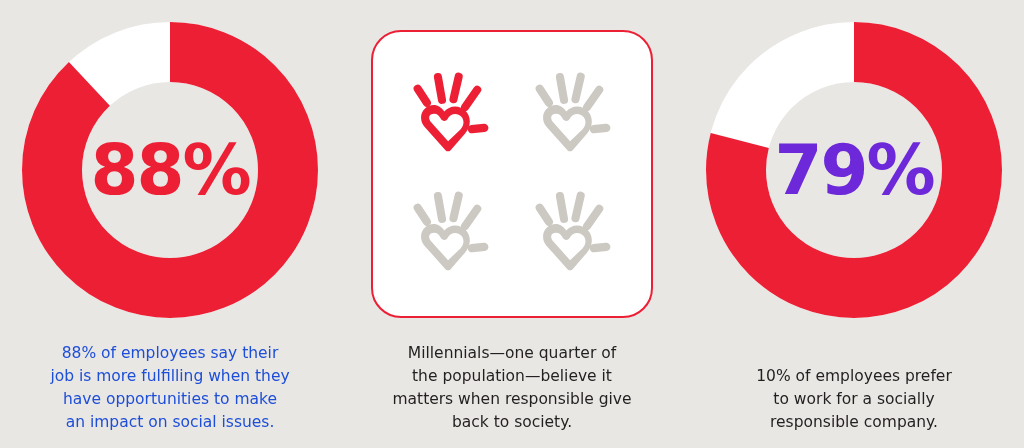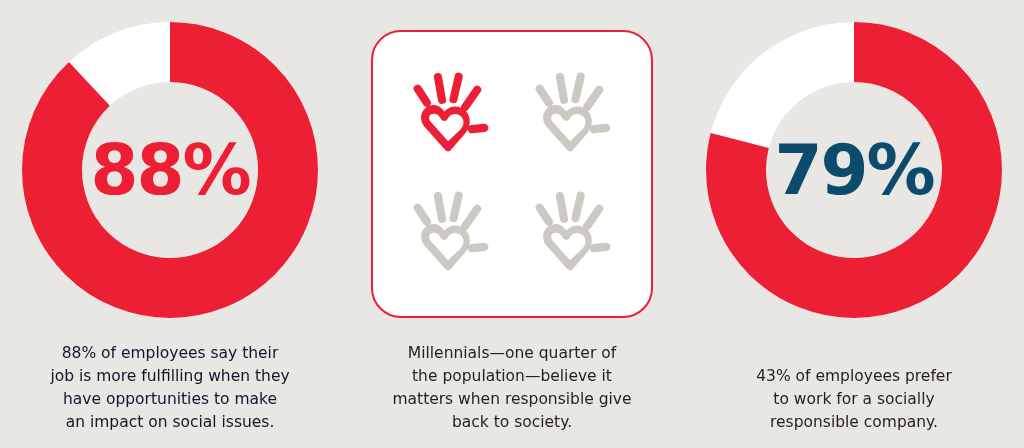--- a/index.html
+++ b/index.html
@@ -124,21 +124,21 @@
     <div class="donut-wrap">
       <svg viewBox="0 0 296 296">
 
         <circle cx="148" cy="148" r="118" fill="none" stroke="#FFFFFF" stroke-width="60"></circle>
 
         <circle cx="148" cy="148" r="118" fill="none" stroke="#EC1F35" stroke-width="60" stroke-dasharray="652.4 89.0" stroke-dashoffset="0" transform="rotate(-90 148 148)"></circle>
       </svg>
       <div class="donut-label" style="color: rgb(236, 31, 53);">88%</div>
     </div>
 
-    <div class="caption caption-left" style="color: #0f172a;">88% of employees say their
+    <div class="caption caption-left" style="color: #1d4ed8;">88% of employees say their
 job is more fulfilling when they
 have opportunities to make
 an impact on social issues.</div>
   </div>
 
   <div class="panel panel-center">
 
     <div class="icon-card" style="border-color: rgb(236, 31, 53);">
       <div class="hand-grid">
 
@@ -206,21 +206,21 @@
 back to society.</div>
   </div>
 
   <div class="panel panel-right">
 
     <div class="donut-wrap">
       <svg viewBox="0 0 296 296">
         <circle cx="148" cy="148" r="118" fill="none" stroke="#FFFFFF" stroke-width="60"></circle>
         <circle cx="148" cy="148" r="118" fill="none" stroke="#EC1F35" stroke-width="60" stroke-dasharray="585.7 155.7" stroke-dashoffset="0" transform="rotate(-90 148 148)"></circle>
       </svg>
-      <div class="donut-label" style="color: #0c4a6e;">79%</div>
+      <div class="donut-label" style="color: #6d28d9;">79%</div>
     </div>
 
-    <div class="caption caption-right" style="color: rgb(35, 31, 32);">43% of employees prefer
+    <div class="caption caption-right" style="color: rgb(35, 31, 32);">10% of employees prefer
 to work for a socially
 responsible company.</div>
   </div>
 
 </div>
 
 </body></html>

